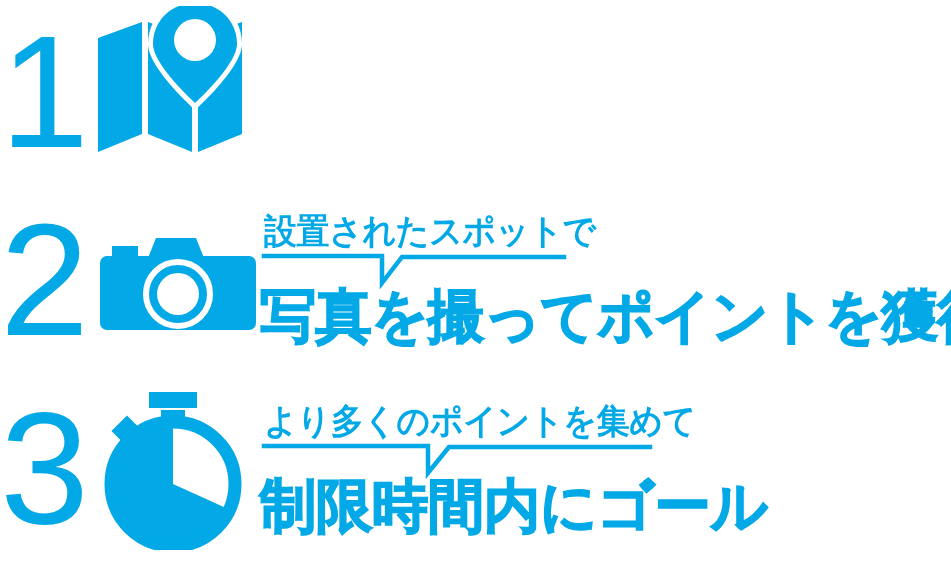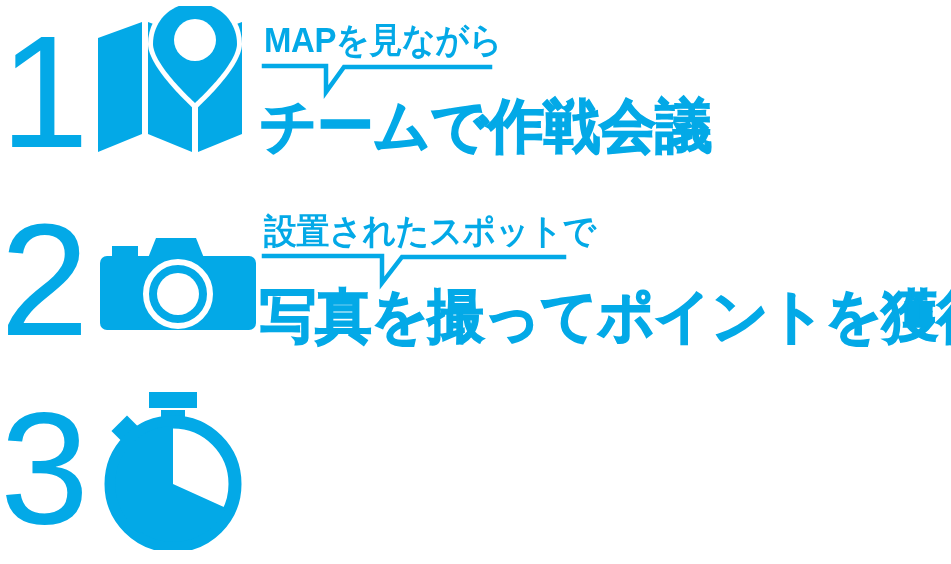--- a/index.html
+++ b/index.html
@@ -148,29 +148,20 @@
 
           <path d="M102 32 L146 16 L146 128 L102 146 Z" fill="#03a9e7"></path>
 
           <path d="M99 -8 C72 -8 52 12 52 38 C52 62 99 104 99 104 C99 104 146 62 146 38 C146 12 126 -8 99 -8 Z" fill="#ffffff"></path>
           <path d="M99 -3 C75 -3 57 15 57 38 C57 59 99 97 99 97 C99 97 141 59 141 38 C141 15 123 -3 99 -3 Z" fill="#03a9e7"></path>
           <circle cx="99" cy="34" r="21" fill="#ffffff"></circle>
         </svg>
       </span>
     </div>
 
-    <div class="text-col">
-      <div class="sub">MAPを見ながら</div>
-      <div class="bracket">
-        <svg width="240" height="34" viewBox="0 0 240 34" xmlns="http://www.w3.org/2000/svg">
-          <path d="M2 4 H64 L64 30 L82 5 H228" stroke="#03a9e7" stroke-width="4.5" fill="none" stroke-linecap="square" stroke-linejoin="miter"></path>
-        </svg>
-      </div>
-      <div class="main">チームで作戦会議</div>
-    </div>
   </div>
 
   <div class="step step-2">
 
     <div class="num-col">
       <div class="num">2</div>
     </div>
 
     <div class="icon-col">
       <span class="icon-camera">
@@ -216,15 +207,24 @@
 
           <rect x="14" y="30" width="22" height="22" transform="rotate(45 25 41)" fill="#03a9e7"></rect>
 
           <circle cx="71" cy="94" r="62" fill="none" stroke="#03a9e7" stroke-width="13"></circle>
 
           <path d="M71 94 L71 36 A58 58 0 1 0 124 118 Z" fill="#03a9e7"></path>
         </svg>
       </span>
     </div>
 
+    <div class="text-col">
+      <div class="sub">より多くのポイントを集めて</div>
+      <div class="bracket">
+        <svg width="400" height="34" viewBox="0 0 400 34" xmlns="http://www.w3.org/2000/svg">
+          <path d="M2 4 H166 L166 31 L187 5 H388" stroke="#03a9e7" stroke-width="4.5" fill="none" stroke-linecap="square" stroke-linejoin="miter"></path>
+        </svg>
+      </div>
+      <div class="main">制限時間内にゴール</div>
+    </div>
   </div>
 
 </div>
 
 </body></html>

